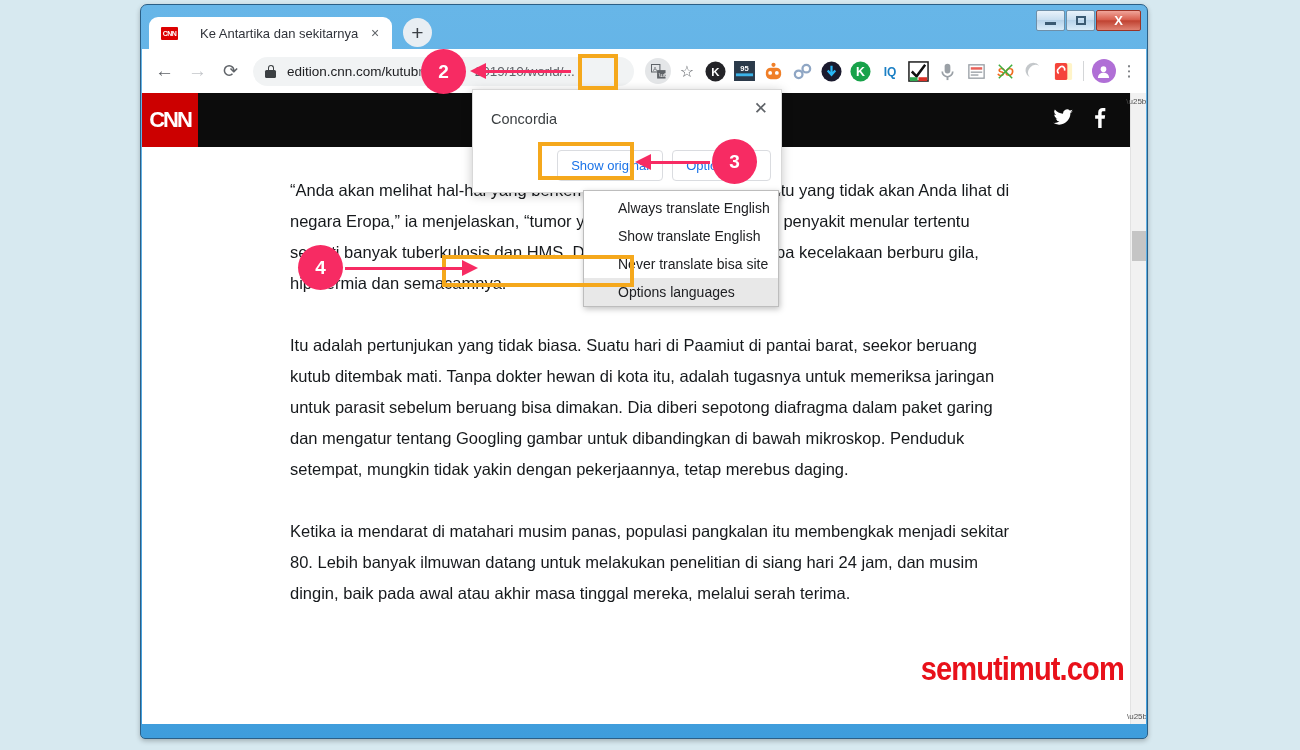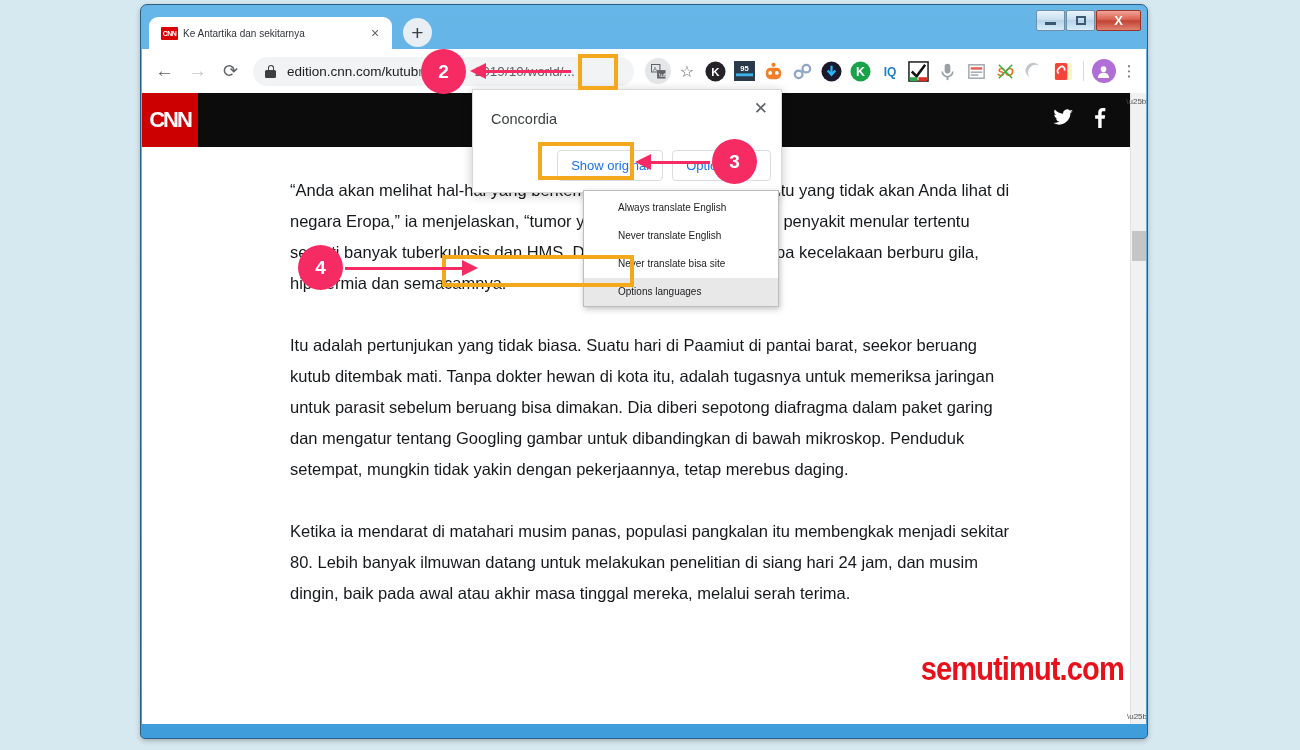--- a/index.html
+++ b/index.html
@@ -53,21 +53,21 @@
     padding: 0 8px 0 12px;
     position: relative;
   }
   #tab-favicon {
     width: 17px; height: 13px; background: #d00; border-radius: 1px;
     display: flex; align-items: center; justify-content: center;
     color: #fff; font-size: 7px; font-weight: bold; letter-spacing: -0.5px;
     font-family: "Liberation Sans", sans-serif; flex: 0 0 auto;
   }
   #tab-title {
-    flex: 1; margin-left: 5px; font-size: 10px; color: #30333a;
+    flex: 1; margin-left: 22px; font-size: 13px; color: #30333a;
     white-space: nowrap; overflow: hidden;
   }
   #tab-close { color: #5f6368; font-size: 14px; width: 18px; text-align: center; cursor: pointer; }
   #newtab-btn {
     width: 29px; height: 29px; border-radius: 50%;
     background: #e8eef3; margin-left: 11px; margin-bottom: 2px;
     display: flex; align-items: center; justify-content: center;
     color: #3b4045; font-size: 21px; line-height: 1; font-weight: 300;
   }
 
@@ -163,21 +163,21 @@
     display: flex; align-items: center; gap: 14px;
   }
   #options-btn .caret { width: 0; height: 0; border-left: 6px solid transparent; border-right: 6px solid transparent; border-top: 7px solid #1a73e8; }
 
   
   #options-menu {
     position: absolute; left: 442px; top: 185px; width: 196px;
     background: #fff; border: 1px solid #bdbdbd;
     box-shadow: 1px 2px 6px rgba(0,0,0,.25); z-index: 45; padding: 3px 0 0 0;
   }
-  .menu-item { font-size: 10px; color: #202124; padding: 5px 10px 5px 34px; line-height: 18px; white-space: nowrap; }
+  .menu-item { font-size: 14px; color: #202124; padding: 5px 10px 5px 34px; line-height: 18px; white-space: nowrap; }
   .menu-item.selected { background: #e8e8e8; }
 
   
   .hl-box { position: absolute; border: 4px solid #f5a81c; z-index: 60; pointer-events: none; }
   .badge {
     position: absolute; border-radius: 50%; background: #f72b63; color: #fff;
     display: flex; align-items: center; justify-content: center;
     font-size: 19px; font-weight: bold; z-index: 70;
     font-family: "Liberation Sans", sans-serif;
   }
@@ -376,21 +376,21 @@
       <div id="show-original">Show original</div>
       <div id="options-btn">
         <span>Options</span>
         <span class="caret"></span>
       </div>
     </div>
   </div>
 
   <div id="options-menu">
     <div class="menu-item">Always translate English</div>
-    <div class="menu-item">Never translate English</div>
+    <div class="menu-item">Show translate English</div>
     <div class="menu-item">Never translate bisa site</div>
     <div class="menu-item selected">Options languages</div>
   </div>
 
 </div>
 
 <div id="annotations">
   <div class="hl-box" style="left:578px; top:54px; width:40px; height:36px;"></div>
   <div class="hl-box" style="left:538px; top:142px; width:96px; height:38px;"></div>
   <div class="hl-box" style="left:442px; top:255px; width:192px; height:32px;"></div>

